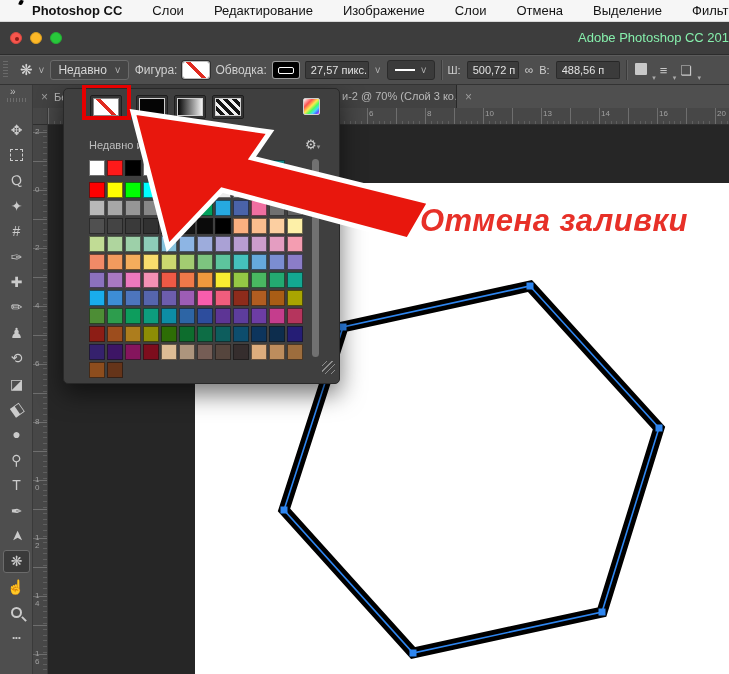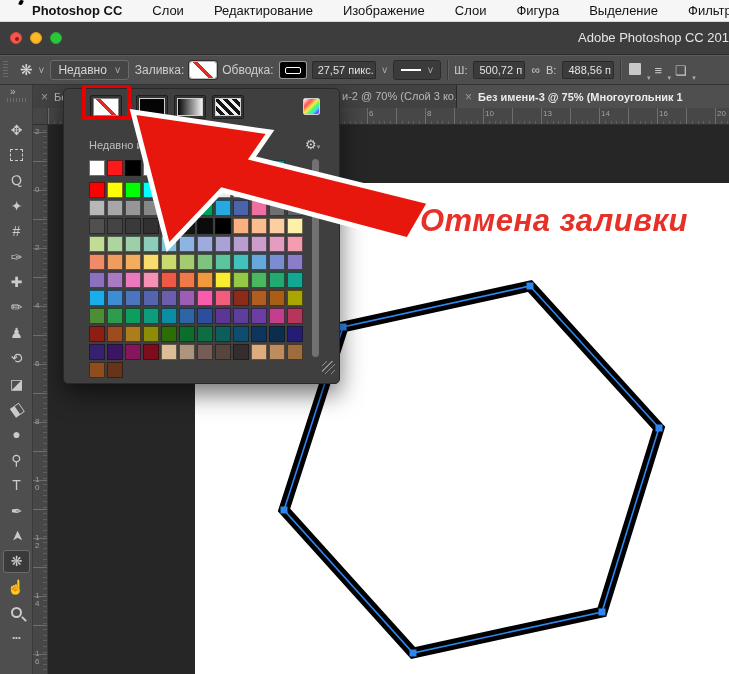--- a/index.html
+++ b/index.html
@@ -23,21 +23,21 @@
 
   
   #title-bar { left:0; top:22px; width:729px; height:33px; background:#3d3d3d;
     border-bottom:1px solid #2c2c2c; z-index:60; overflow:hidden; }
   .traffic { width:12px; height:12px; border-radius:50%; position:absolute; top:10px; }
   .t-red   { left:10px; background:#f8564d; border:0.5px solid #d94941; }
   .t-red::after { content:""; position:absolute; left:3.5px; top:3.5px; width:4px; height:4px;
     border-radius:50%; background:#8c1d18; }
   .t-yellow{ left:30px; background:#fdb827; border:0.5px solid #d99e21; }
   .t-green { left:50px; background:#28c83b; border:0.5px solid #23ad34; }
-  #window-title { position:absolute; left:578px; top:8px; font-size:13px; color:#e5e5e5; white-space:nowrap; }
+  #window-title { position:absolute; left:578px; top:8px; font-size:13px; color:#86efac; white-space:nowrap; }
 
   
   #options-bar { left:0; top:55px; width:729px; height:30px; background:#4e4e4e;
     border-top:1px solid #5c5c5c; border-bottom:1px solid #333; z-index:60;
     display:flex; align-items:center; gap:6px; padding-left:3px; color:#d6d6d6; font-size:12px; }
   .ob-grip { width:5px; height:18px;
     background-image:repeating-linear-gradient(180deg,#6a6a6a 0 1px,transparent 1px 3px);
     background-size:2px 100%; background-repeat:repeat-x; }
   .ob-toolicon { font-size:15px; color:#d6d6d6; margin-left:6px; }
   .chev { font-size:10px; color:#b5b5b5; }
@@ -148,59 +148,59 @@
 <body>
 
 <div id="menu-bar" class="abs">
   <span class="apple-logo"></span>
   <div id="menu-items">
       <span class="first">Photoshop CC</span>
       <span>Слои</span>
       <span>Редактирование</span>
       <span>Изображение</span>
       <span>Слои</span>
-      <span>Фигура</span>
+      <span>Отмена</span>
       <span>Выделение</span>
       <span>Фильтр</span>
     </div>
 </div>
 
 <div id="title-bar" class="abs">
   <span class="traffic t-red"></span>
   <span class="traffic t-yellow"></span>
   <span class="traffic t-green"></span>
   <span id="window-title">Adobe Photoshop CC 201</span>
 </div>
 
 <div id="options-bar" class="abs">
   <span class="ob-grip"></span>
   <span class="ob-toolicon">❋</span>
   <span class="chev">˅</span>
   <div class="combo">
     <span>Недавно</span>
     <span class="chev">˅</span>
   </div>
-  <span class="ob-label">Заливка:</span>
+  <span class="ob-label">Фигура:</span>
   <span class="fill-swatch"></span>
   <span class="ob-label">Обводка:</span>
   <span class="stroke-swatch">
       <i></i>
     </span>
   <span class="field" style="width:64px">27,57 пикс.</span>
   <span class="chev">˅</span>
   <div class="combo" style="background:#3b3b3b;border-color:#2b2b2b;gap:6px">
     <span class="stroke-style-line"></span>
     <span class="chev">˅</span>
   </div>
   <span class="ob-divider"></span>
   <span class="ob-label" style="font-size:11px">Ш:</span>
   <span class="field" style="width:52px">500,72 п</span>
   <span style="color:#c8c8c8;font-size:12px">∞</span>
   <span class="ob-label" style="font-size:11px">В:</span>
-  <span class="field" style="width:52px">488,56 п</span>
+  <span class="field" style="width:64px">488,56 п</span>
   <span class="ob-divider"></span>
   <span class="icon-btn">
     <span class="sq-icon"></span>
     <span class="mini-arrow">▾</span>
   </span>
   <span class="icon-btn">
     <span>≡</span>
     <span class="mini-arrow">▾</span>
   </span>
   <span class="icon-btn">
@@ -210,21 +210,20 @@
 </div>
 
 <div id="tab-bar" class="abs">
   <div id="tab-1" class="doc-tab">
     <span class="tab-close">×</span>
     <span>Бе</span>
     <span class="tab-frag-right">и-2 @ 70% (Слой 3 ко…</span>
   </div>
   <div id="tab-2" class="doc-tab">
     <span class="tab-close">×</span>
-    <span>Без имени-3 @ 75% (Многоугольник 1</span>
   </div>
 </div>
 
 <div id="ruler-corner" class="abs"></div>
 <div id="h-ruler" class="abs">
     <span style="left: 321px;">6</span>
     <span style="left: 379px;">8</span>
     <span style="left: 437px;">10</span>
     <span style="left: 495px;">13</span>
     <span style="left: 553px;">14</span>

